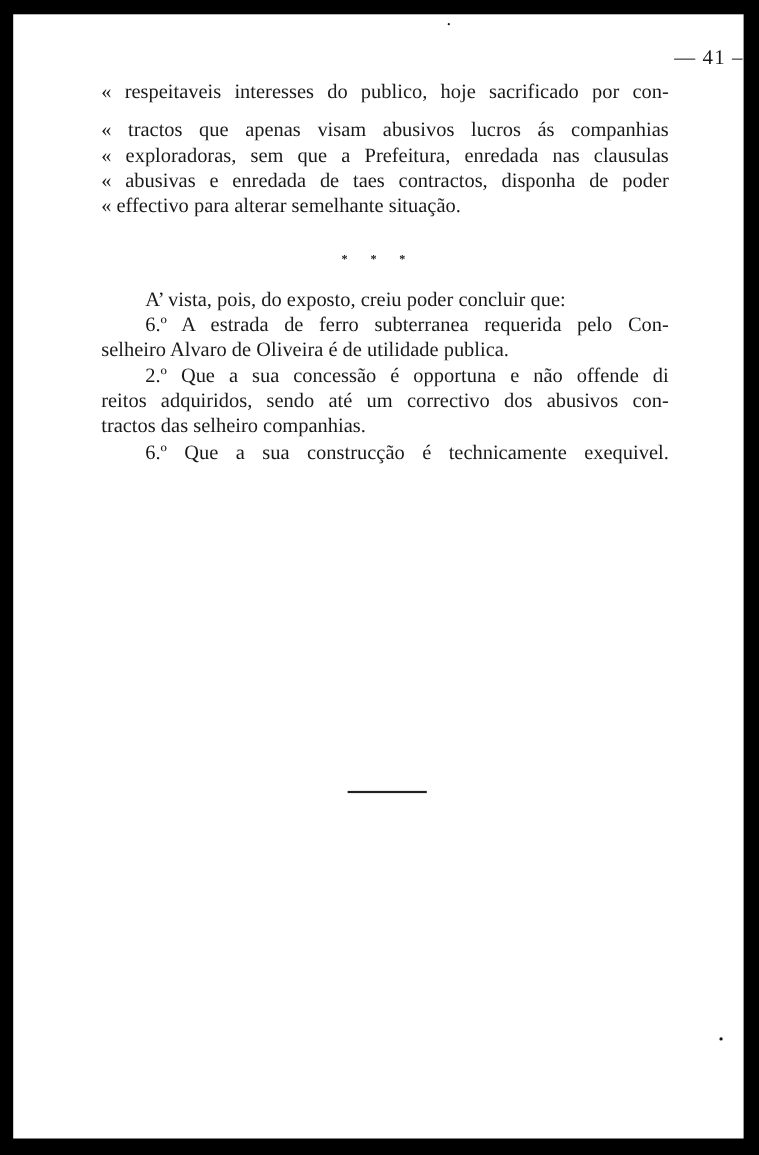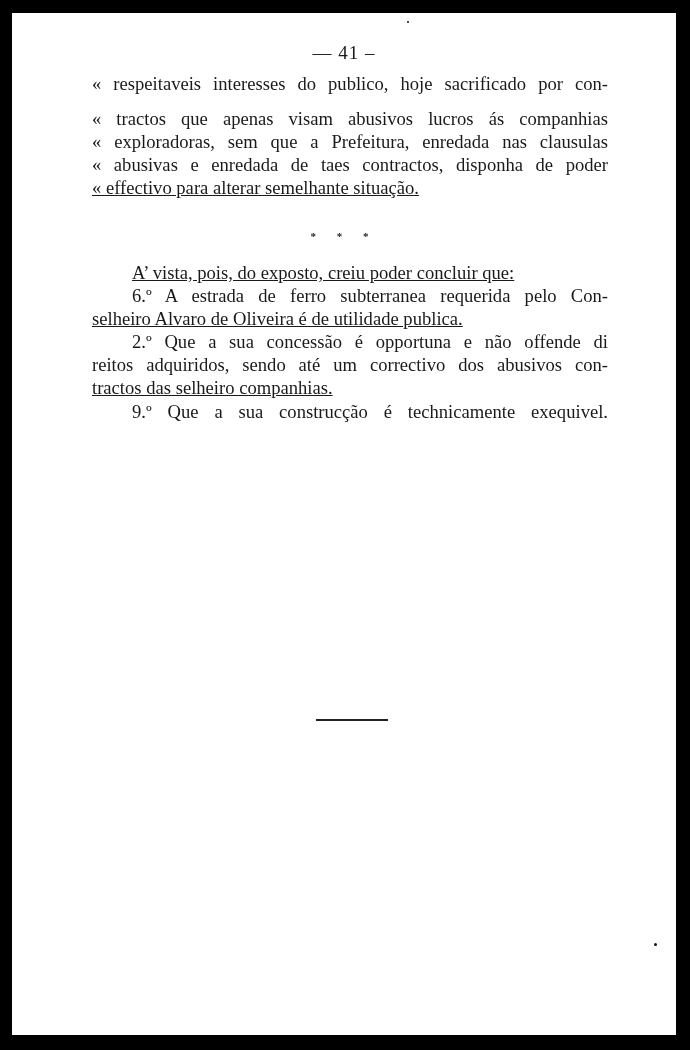--- a/index.html
+++ b/index.html
@@ -13,35 +13,35 @@
     }
     .page {
       position: absolute;
       left: 12px; top: 13px;
       width: 664px; height: 1022px;
       background: #fff;
     }
     .page-number {
       position: absolute;
       top: 29px; left: 0; width: 100%;
-      text-align: center;
+      text-align: right;
       font-size: 19px;
       letter-spacing: 1px;
     }
     .line {
       position: absolute;
       left: 80px;
       width: 516px;
       font-size: 18.6px;
       line-height: 23px;
       white-space: nowrap;
       text-align: justify;
       text-align-last: justify;
     }
-    .line.last { text-align-last: left; text-decoration: underline; }
+    .line.last { text-align-last: left; }
     .line.indent { left: 120px; width: 476px; }
     .asterism {
       position: absolute;
       top: 217px; left: 0; width: 100%;
       text-align: center;
       font-size: 11px;
       letter-spacing: 9px;
       font-weight: bold;
     }
     .rule {
@@ -76,20 +76,20 @@
 
   <div class="asterism">* * *</div>
 
   <div>
     <div class="line indent last" style="top:248px">A’ vista, pois, do exposto, creiu poder concluir que:</div>
     <div class="line indent" style="top:271px">6.º A estrada de ferro subterranea requerida pelo Con-</div>
     <div class="line last" style="top:294px">selheiro Alvaro de Oliveira é de utilidade publica.</div>
     <div class="line indent" style="top:317px">2.º Que a sua concessão é opportuna e não offende di</div>
     <div class="line" style="top:340px">reitos adquiridos, sendo até um correctivo dos abusivos con-</div>
     <div class="line last" style="top:363px">tractos das selheiro companhias.</div>
-    <div class="line indent" style="top:387px">9.º Que a sua construcção é technicamente exequivel.</div>
+    <div class="line indent" style="top:387px">6.º Que a sua construcção é technicamente exequivel.</div>
   </div>
 
   <div class="rule"></div>
 
   <div class="speck" style="left:642px; top:930px;"></div>
   <div class="speck" style="left:395px; top:8px; width:2px; height:2px;"></div>
 </div>
 
 </body></html>

